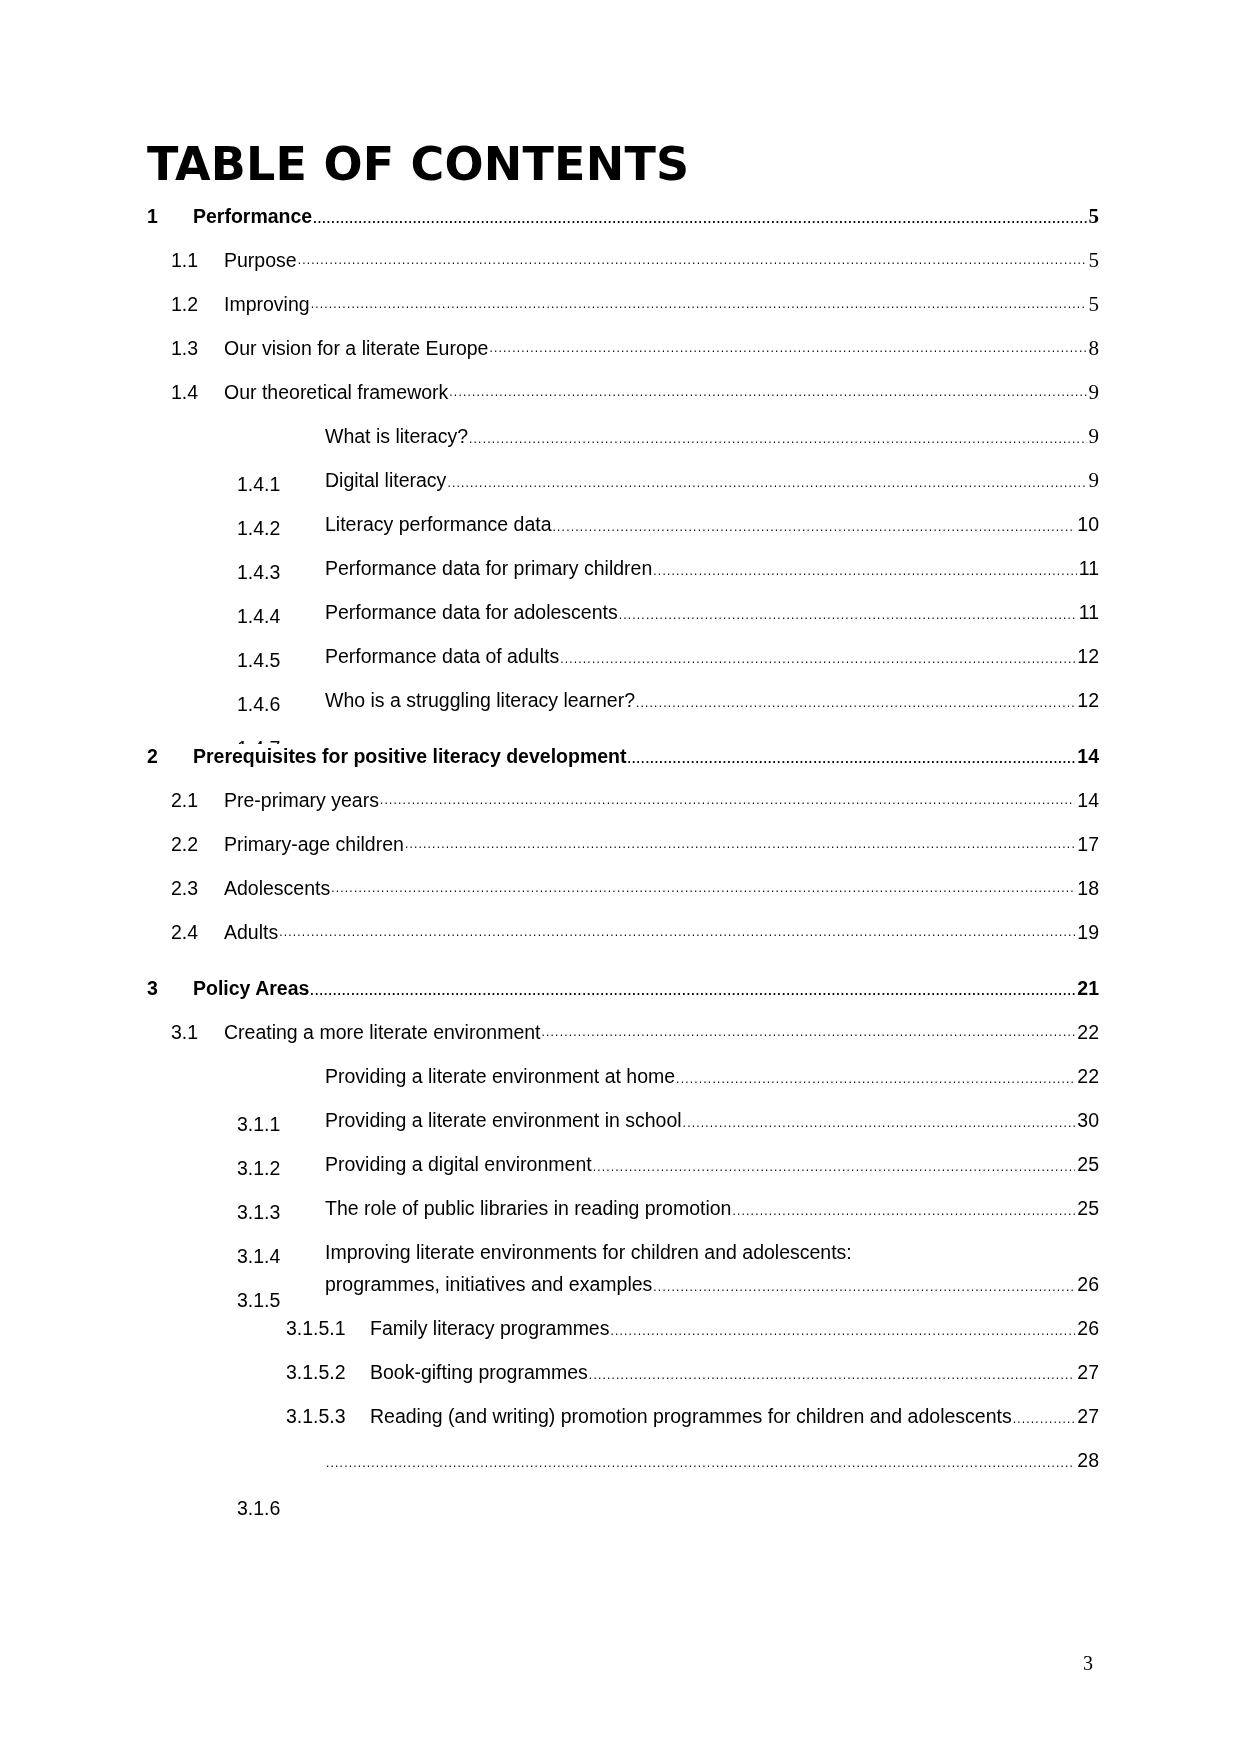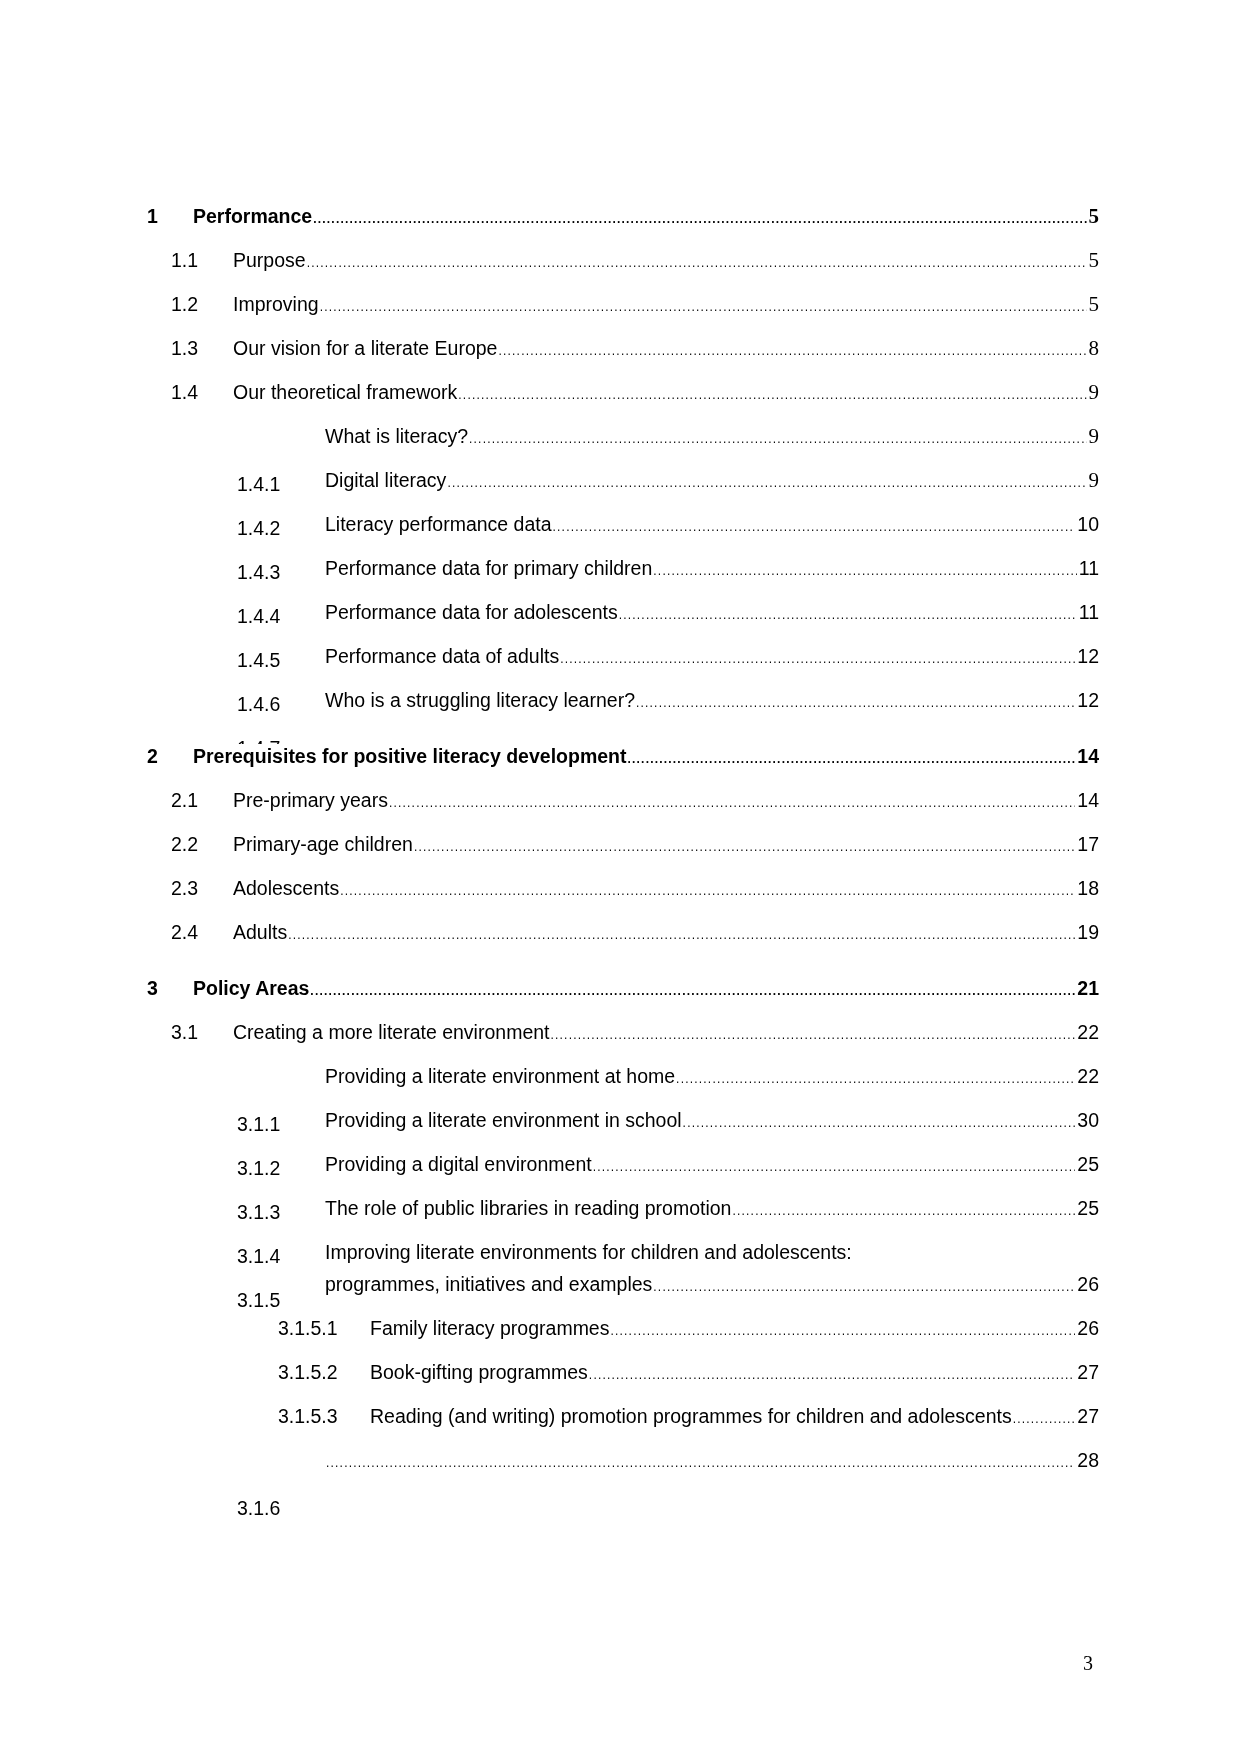--- a/index.html
+++ b/index.html
@@ -82,44 +82,45 @@
     min-width: 10px;
   }
   .toc-entry .page-no.serif {
     font-family: "Liberation Serif", "DejaVu Serif", serif;
     font-size: 21px;
   }
   .toc-entry.l1 { font-weight: bold; }
   .toc-entry.l1 .num { left: 147px; }
   .toc-entry.l1 .row { left: 193px; }
   .toc-entry.l2 .num { left: 171px; }
-  .toc-entry.l2 .row { left: 233px; }
+  .toc-entry.l2 .row { left: 224px; align-items: center; }
   .toc-entry.l3 .num { left: 237px; margin-top: 48px; }
   .toc-entry.l3 .row { left: 325px; }
-  .toc-entry.l4 .num { left: 278px; }
+  .toc-entry.l4 .num { left: 286px; }
   .toc-entry.l4 .row { left: 370px; }
   .toc-entry .line1 {
     position: absolute;
     top: 0;
     white-space: nowrap;
   }
   .toc-entry.l3.multi .line1 { left: 325px; }
   .toc-entry.multi .row { top: 32px; }
   .footer-page-number {
     position: absolute;
     right: 147px;
     top: 1652px;
     font-family: "Liberation Serif", "DejaVu Serif", serif;
     font-size: 20px;
   }
 </style>
 </head>
 <body>
 
 <div class="page">
+  <h1 class="toc-title">TABLE OF CONTENTS</h1>
 
   <div class="toc-list">
 
     <div class="toc-entry l1" style="top: 204px;">
         <span class="num">1</span>
         <span class="row">
           <span class="label">Performance</span>
           <span class="leader"></span>
           <span class="page-no serif">5</span>
         </span>

